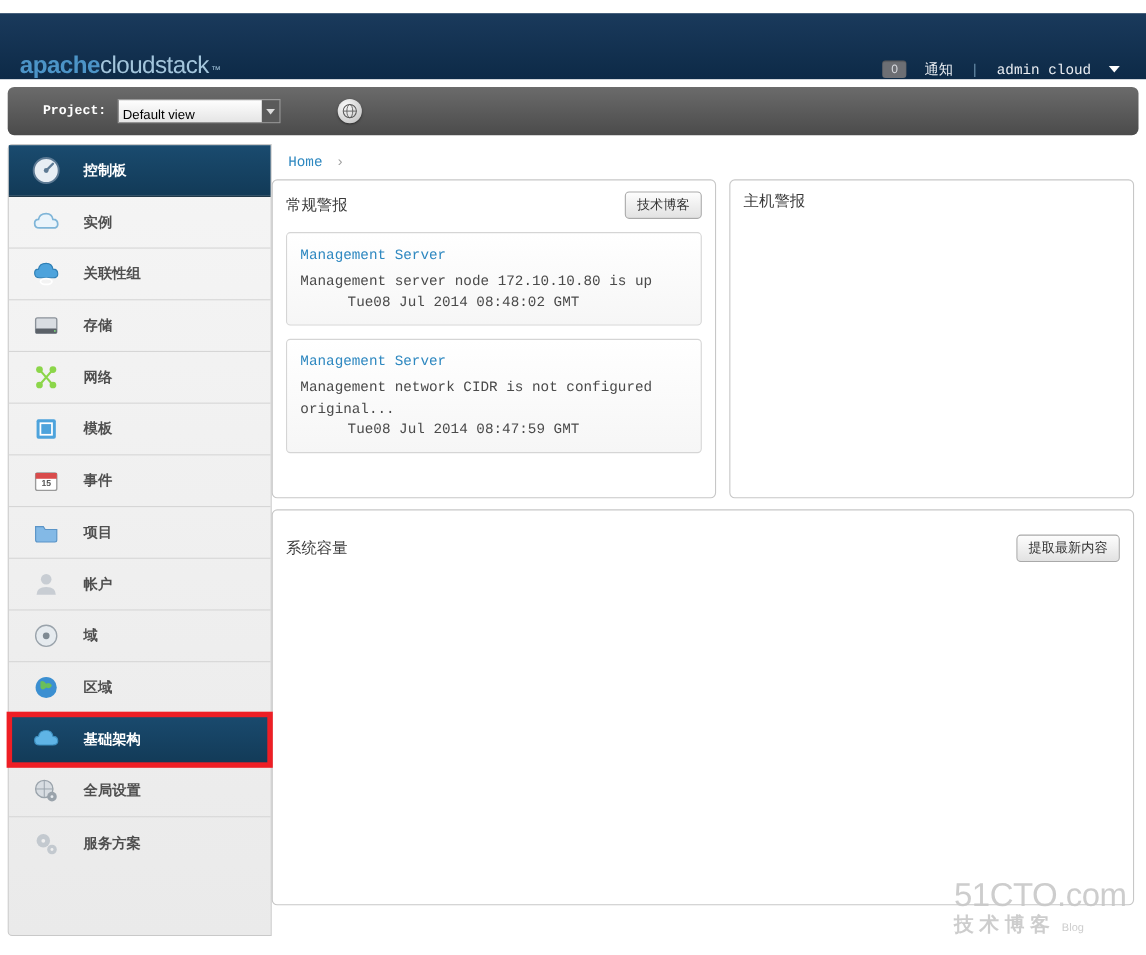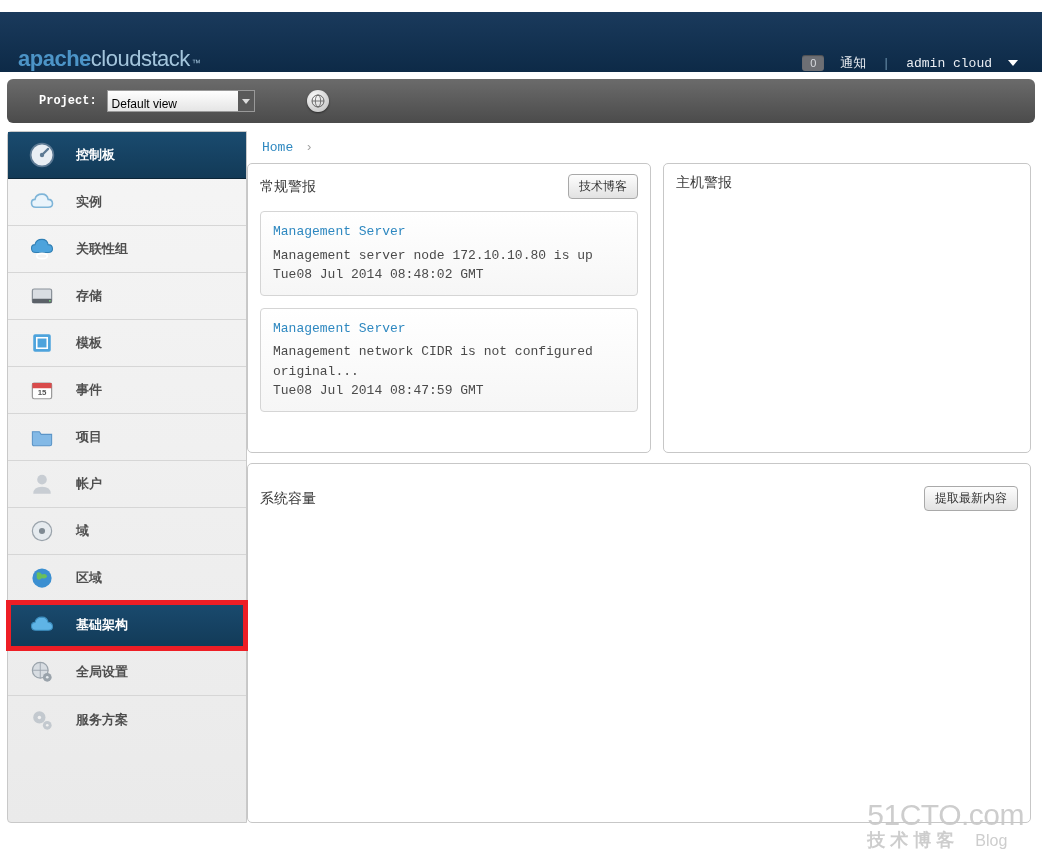--- a/index.html
+++ b/index.html
@@ -144,21 +144,21 @@
   border-radius:4px;
   background:linear-gradient(#ffffff,#f6f6f6);
   padding:10px 12px;
   margin-bottom:12px;
   font-family:"Courier New", monospace;
   font-size:13px;
   line-height:1.5;
 }
 .alert-title { color:#2e88c0; margin-bottom:4px; }
 .alert-body { color:#4a4a4a; }
-.alert-time { color:#4a4a4a; }
+.alert-time { color:#4a4a4a;margin-left:43px; }
 
 .capacity-panel {
   margin:0 4px 0 0;
   border:1px solid #c7c7c7;
   border-radius:5px;
   padding:22px 12px;
   min-height:360px;
   background:#fff;
 }
 
@@ -166,21 +166,21 @@
   position:absolute;
   right:18px;
   bottom:16px;
   text-align:left;
   color:#c8c8c8;
   opacity:0.9;
   pointer-events:none;
 }
 .watermark .l1 { font-size:30px; font-weight:normal; letter-spacing:-0.5px; line-height:1;}
 .watermark .l2 { font-size:18px; font-weight:bold; letter-spacing:5px; line-height:1.2;}
-.watermark .blog { font-size:16px; font-weight:normal; letter-spacing:0; display:inline-block; margin-left:16px;}
+.watermark .blog { font-size:10px; font-weight:normal; letter-spacing:0; display:inline-block; margin-left:6px;}
 </style>
 </head>
 <body>
 
 <div class="header">
   <div class="logo">
     <span class="logo-apache">apache</span>
     <span class="logo-cloudstack">cloudstack</span>
     <span class="logo-tm">™</span>
   </div>
@@ -241,20 +241,32 @@
     </div>
     <div class="nav-item">
       <span class="icon">
           <svg viewBox="0 0 32 32">
             <rect x="5" y="8" width="22" height="16" rx="2" fill="#d9dde2" stroke="#8a9199" stroke-width="1.4"></rect>
             <rect x="5" y="19" width="22" height="5" rx="1" fill="#5b6168"></rect>
             <circle cx="25" cy="21.5" r="1" fill="#7de07d"></circle>
           </svg>
         </span>
       <span>存储</span>
+    </div>
+    <div class="nav-item">
+      <span class="icon">
+          <svg viewBox="0 0 32 32">
+            <circle cx="9" cy="8" r="3.5" fill="#8cd64a"></circle>
+            <circle cx="23" cy="8" r="3.5" fill="#8cd64a"></circle>
+            <circle cx="9" cy="24" r="3.5" fill="#8cd64a"></circle>
+            <circle cx="23" cy="24" r="3.5" fill="#8cd64a"></circle>
+            <path d="M9 8 L23 24 M23 8 L9 24" stroke="#8cd64a" stroke-width="2.2"></path>
+          </svg>
+        </span>
+      <span>网络</span>
     </div>
     <div class="nav-item">
       <span class="icon">
           <svg viewBox="0 0 32 32">
             <rect x="6" y="6" width="20" height="20" rx="2" fill="#4da3dc"></rect>
             <rect x="10" y="10" width="12" height="12" fill="none" stroke="#fff" stroke-width="1.8"></rect>
           </svg>
         </span>
       <span>模板</span>
     </div>

